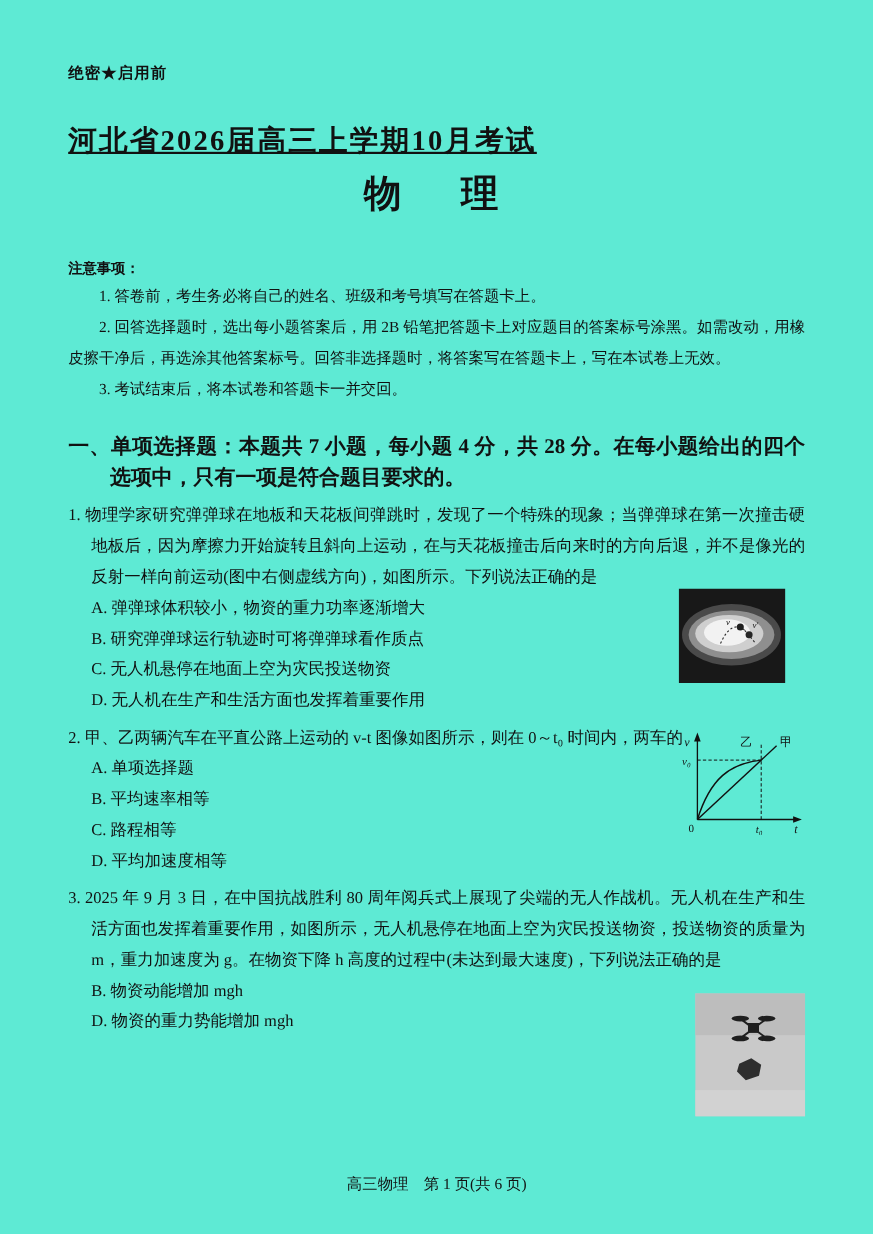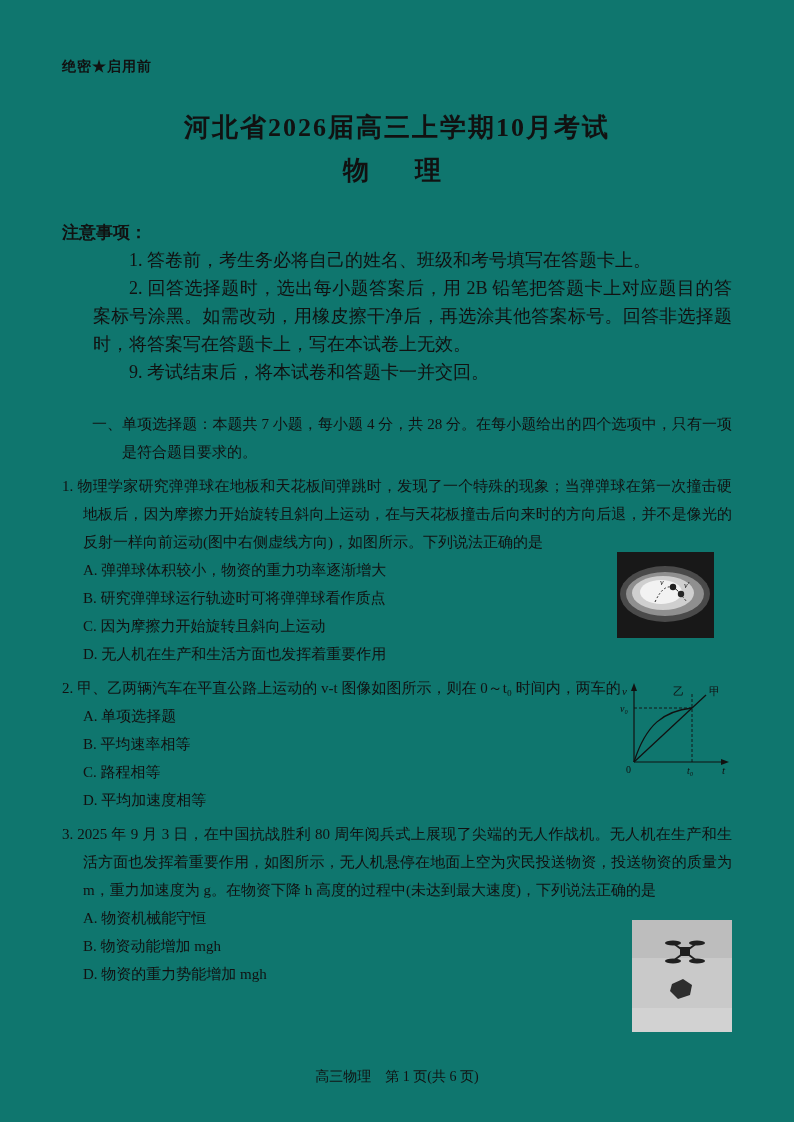--- a/index.html
+++ b/index.html
@@ -3,66 +3,65 @@
 <meta charset="utf-8">
 <style>
   * { margin: 0; padding: 0; box-sizing: border-box; }
   html, body { background: #e8e8e8; }
   body { font-family: "Liberation Serif", "DejaVu Serif", serif; }
   .page {
     position: relative;
     width: 794px;
     height: 1122px;
     margin: 0 auto;
-    background: #0f766e;
+    background: #5eead4;
     color: #111;
     overflow: hidden;
     padding: 58px 62px 0 62px;
   }
   .classification {
     font-size: 14px;
     font-weight: bold;
     letter-spacing: 1px;
   }
   .title {
     margin-top: 34px;
-    text-align: center;
+    text-align: left;
     font-size: 26px;
     font-weight: bold;
     letter-spacing: 2px;
+    text-decoration: underline;
   }
   .subject {
     margin-top: 8px;
     text-align: center;
-    font-size: 26px;
+    font-size: 34px;
     font-weight: bold;
     letter-spacing: 10px;
   }
   .notice { margin-top: 32px; }
   .notice-heading {
-    font-size: 17px;
+    font-size: 13px;
     font-weight: bold;
     line-height: 26px;
   }
   .notice-item {
-    font-size: 18px;
+    font-size: 14px;
     line-height: 28px;
     text-indent: 2em;
     text-align: justify;
-    margin-left: 31px;
   }
   .section-heading {
     margin-top: 24px;
-    font-size: 15px;
-    font-weight: normal;
+    font-size: 19px;
+    font-weight: bold;
     line-height: 28px;
     padding-left: 2em;
     text-indent: -2em;
     text-align: justify;
-    margin-left: 30px;
   }
   .question {
     position: relative;
     margin-top: 6px;
     font-size: 15px;
     line-height: 28px;
   }
   .q-stem {
     padding-left: 21px;
     text-indent: -21px;
@@ -97,31 +96,31 @@
 
   <div class="classification">绝密★启用前</div>
 
   <div class="title">河北省2026届高三上学期10月考试</div>
   <div class="subject">物　理</div>
 
   <div class="notice">
     <div class="notice-heading">注意事项：</div>
     <p class="notice-item">1. 答卷前，考生务必将自己的姓名、班级和考号填写在答题卡上。</p>
     <p class="notice-item">2. 回答选择题时，选出每小题答案后，用 2B 铅笔把答题卡上对应题目的答案标号涂黑。如需改动，用橡皮擦干净后，再选涂其他答案标号。回答非选择题时，将答案写在答题卡上，写在本试卷上无效。</p>
-    <p class="notice-item">9. 考试结束后，将本试卷和答题卡一并交回。</p>
+    <p class="notice-item">3. 考试结束后，将本试卷和答题卡一并交回。</p>
   </div>
 
   <div class="section-heading">一、单项选择题：本题共 7 小题，每小题 4 分，共 28 分。在每小题给出的四个选项中，只有一项是符合题目要求的。</div>
 
   <div class="question">
     <div class="q-stem"><span class="q-num">1.</span><span>物理学家研究弹弹球在地板和天花板间弹跳时，发现了一个特殊的现象；当弹弹球在第一次撞击硬地板后，因为摩擦力开始旋转且斜向上运动，在与天花板撞击后向来时的方向后退，并不是像光的反射一样向前运动(图中右侧虚线方向)，如图所示。下列说法正确的是</span></div>
     <div class="q-options">
       <div class="q-option">A. 弹弹球体积较小，物资的重力功率逐渐增大</div>
       <div class="q-option">B. 研究弹弹球运行轨迹时可将弹弹球看作质点</div>
-      <div class="q-option">C. 因为摩擦力开始旋转且斜向上运动</div>
+      <div class="q-option">C. 无人机悬停在地面上空为灾民投送物资</div>
       <div class="q-option">D. 无人机在生产和生活方面也发挥着重要作用</div>
     </div>
     <svg class="fig fig-q1" width="97" height="86" viewBox="0 0 97 86">
       <rect x="0" y="0" width="97" height="86" fill="#181818"></rect>
       <ellipse cx="48" cy="42" rx="45" ry="28" fill="#4a4a4a"></ellipse>
       <ellipse cx="48" cy="42" rx="39" ry="22" fill="#8f8f8f"></ellipse>
       <ellipse cx="46" cy="41" rx="31" ry="17" fill="#cfcfcf"></ellipse>
       <ellipse cx="44" cy="40" rx="21" ry="12" fill="#f2f2f2"></ellipse>
       <path d="M38 50 Q48 28 60 38" stroke="#2c2c2c" stroke-width="1" fill="none" stroke-dasharray="2 2"></path>
       <path d="M60 38 L70 50" stroke="#2c2c2c" stroke-width="1" fill="none" stroke-dasharray="2 2"></path>
@@ -155,21 +154,20 @@
       <text x="67" y="92" font-size="10" class="it">t₀</text>
       <text x="102" y="92" font-size="11" class="it">t</text>
       <text x="53" y="13" font-size="11">乙</text>
       <text x="89" y="13" font-size="11">甲</text>
     </svg>
   </div>
 
   <div class="question">
     <div class="q-stem"><span class="q-num">3.</span><span>2025 年 9 月 3 日，在中国抗战胜利 80 周年阅兵式上展现了尖端的无人作战机。无人机在生产和生活方面也发挥着重要作用，如图所示，无人机悬停在地面上空为灾民投送物资，投送物资的质量为 m，重力加速度为 g。在物资下降 h 高度的过程中(未达到最大速度)，下列说法正确的是</span></div>
     <div class="q-options">
-      <div class="q-option">A. 物资机械能守恒</div>
       <div class="q-option">B. 物资动能增加 mgh</div>
       <div class="q-option">D. 物资的重力势能增加 mgh</div>
     </div>
     <svg class="fig fig-q3" width="100" height="112" viewBox="0 0 100 112">
       <rect width="100" height="112" fill="#c9c9c9"></rect>
       <rect width="100" height="38" fill="#bdbdbd"></rect>
       <rect y="88" width="100" height="24" fill="#d2d2d2"></rect>
       <g stroke="#1f1f1f" stroke-width="1.8" fill="none">
         <line x1="41" y1="23" x2="65" y2="41"></line>
         <line x1="41" y1="41" x2="65" y2="23"></line>

